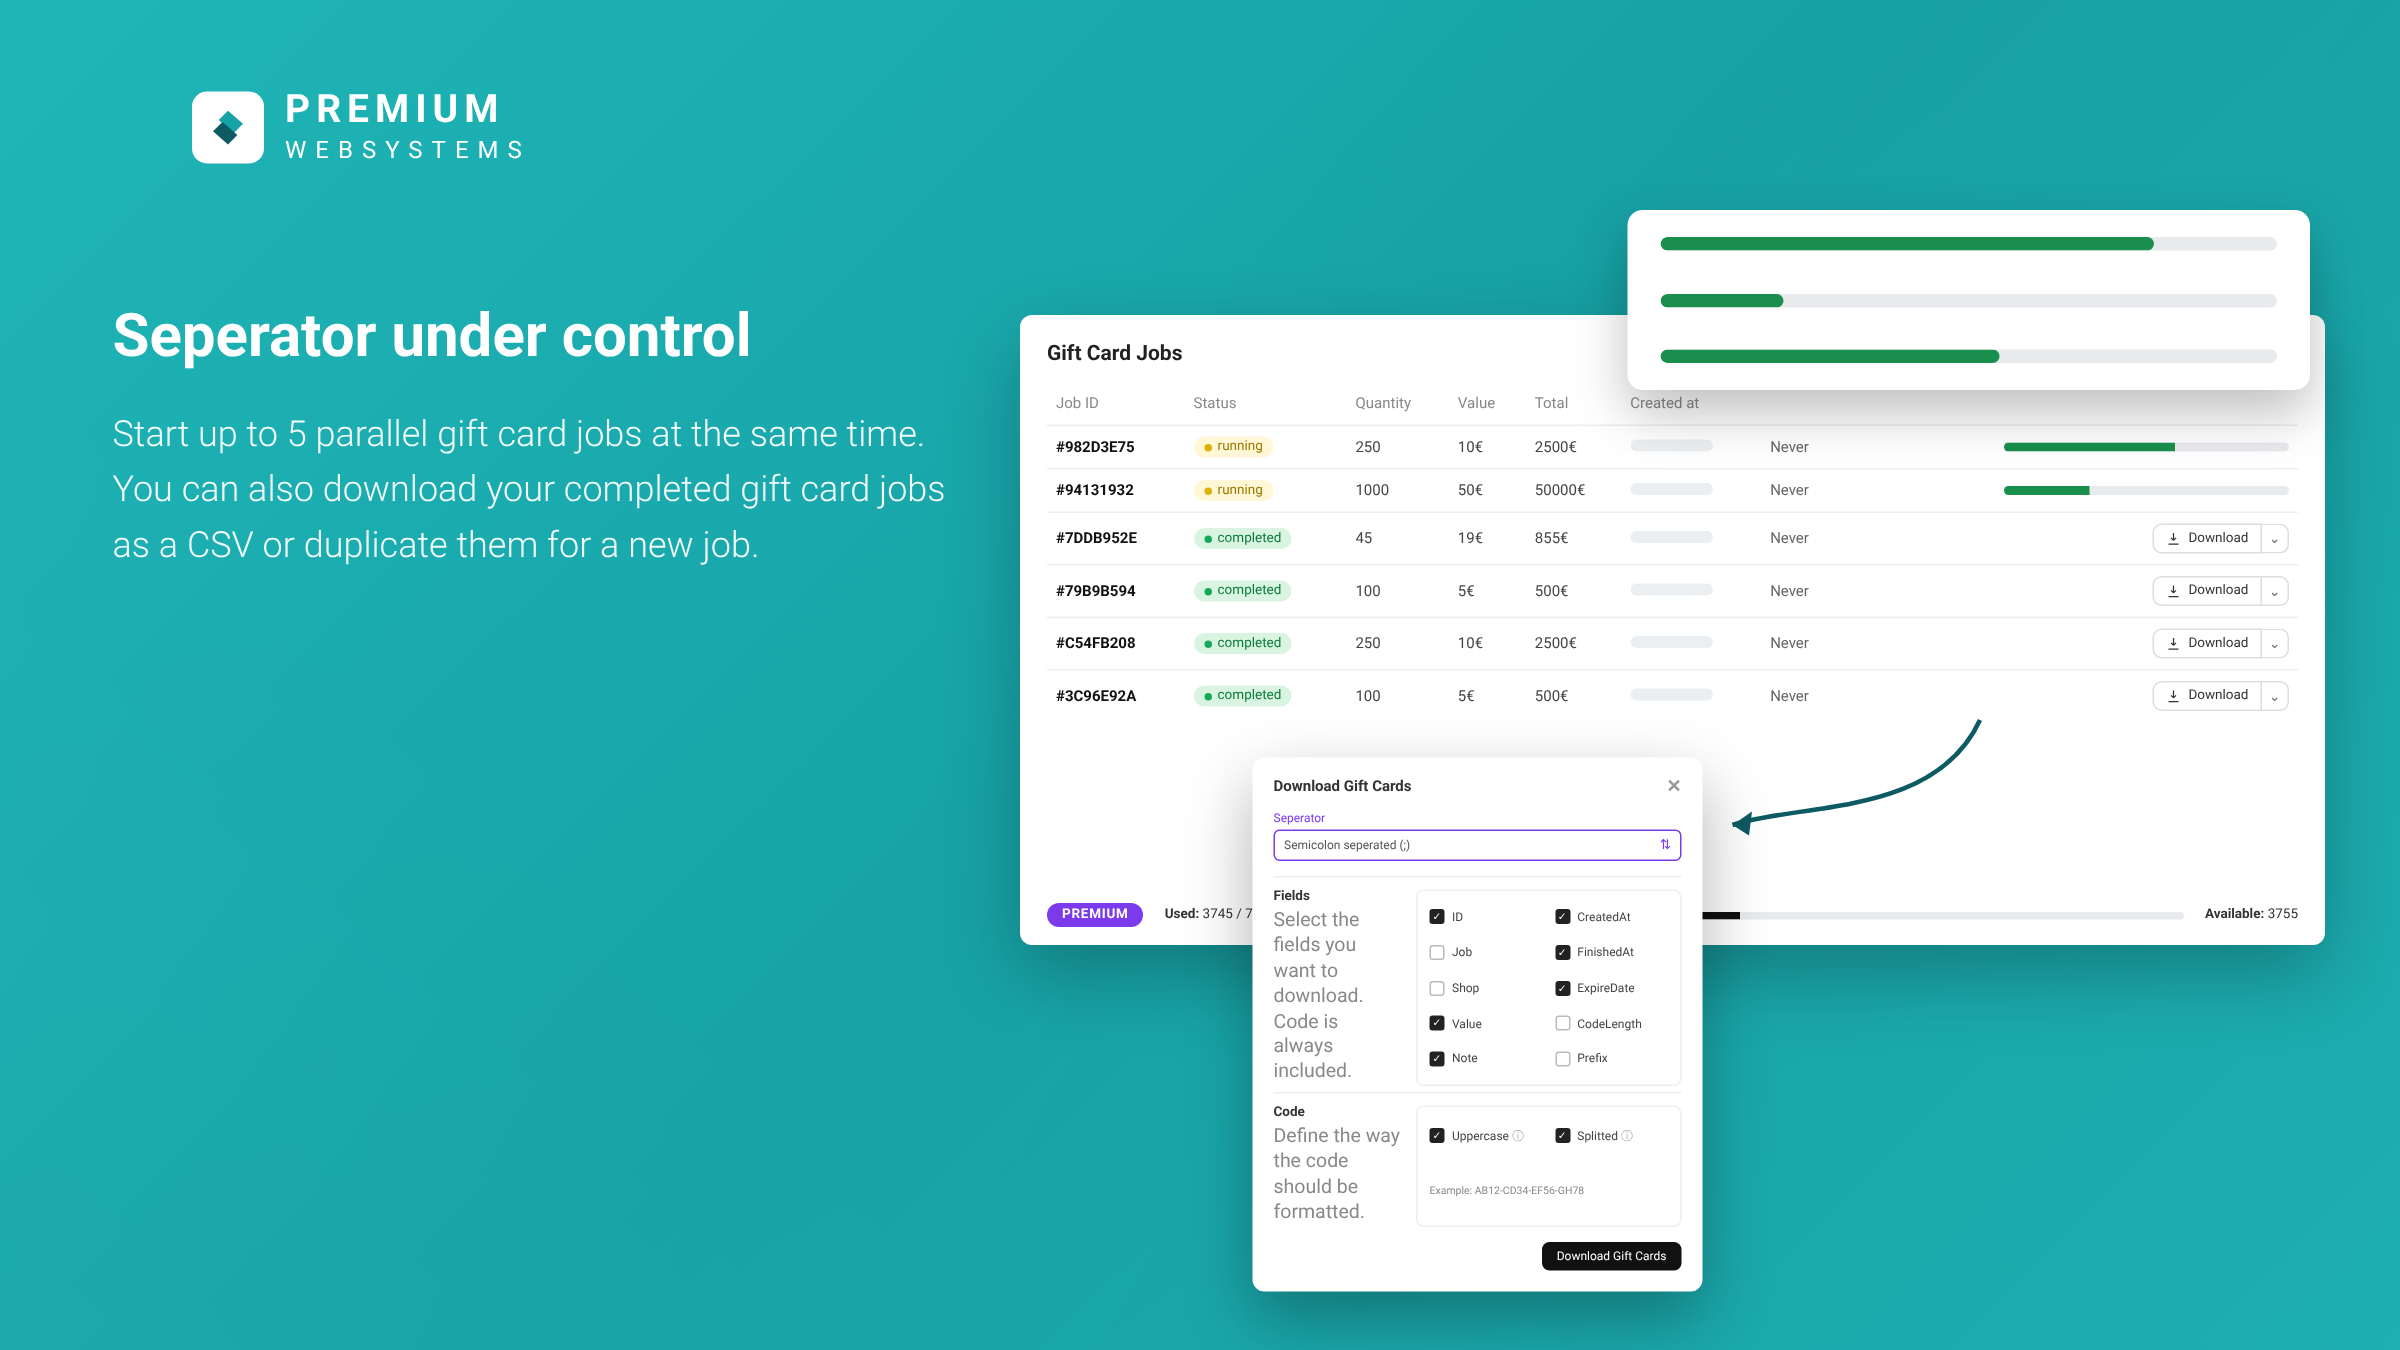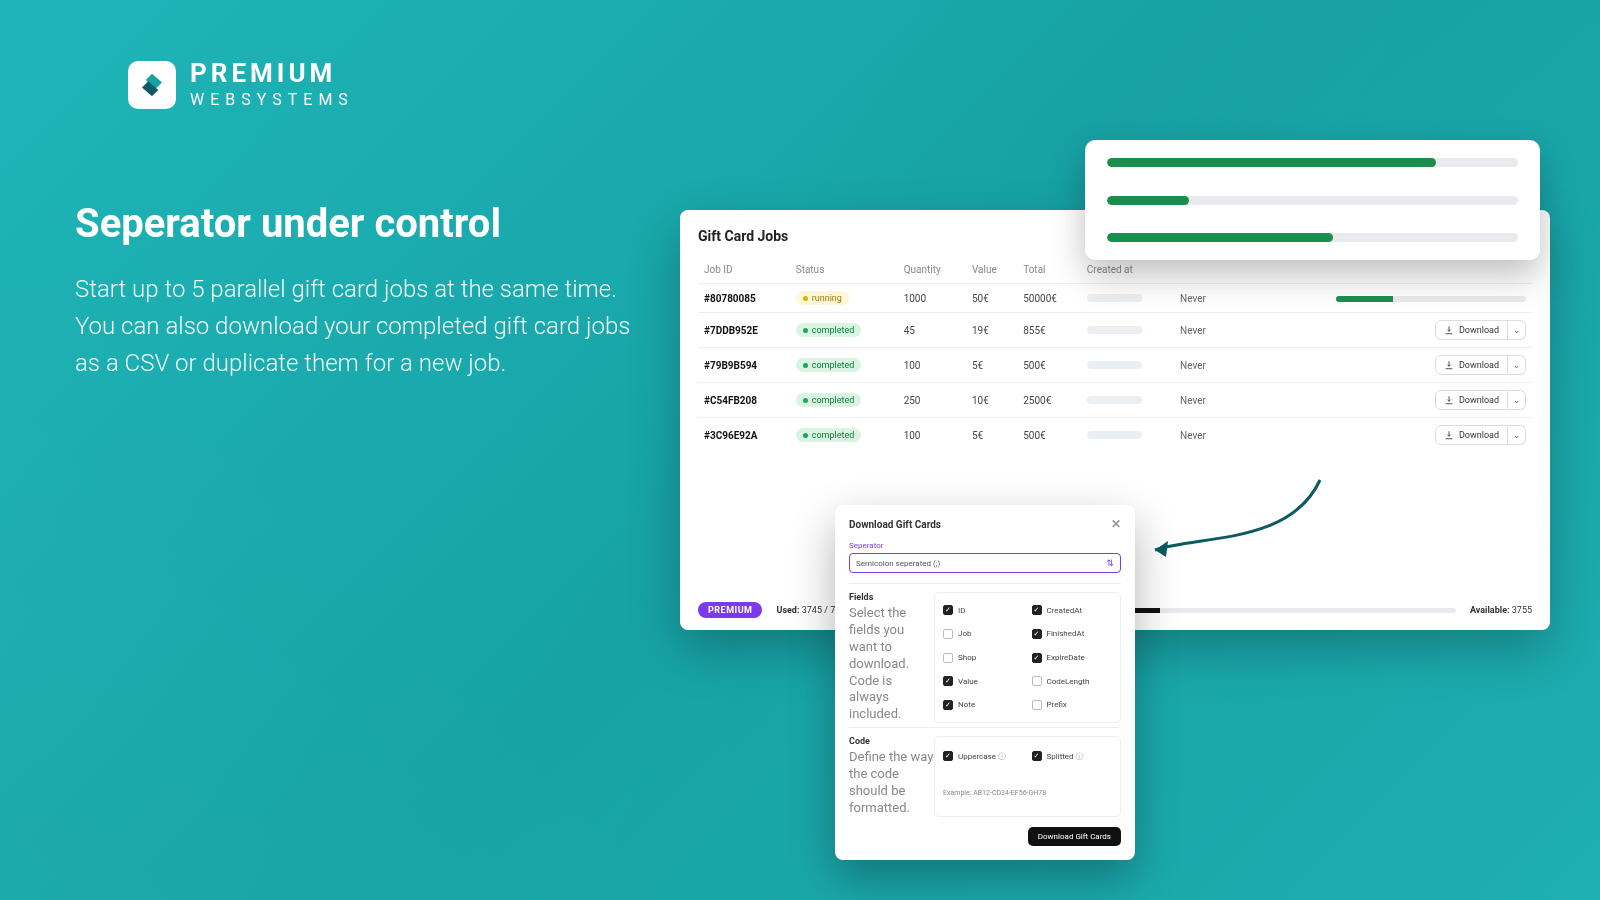--- a/index.html
+++ b/index.html
@@ -55,21 +55,21 @@
   .mini-bar { width:190px; height:6px; background:#e8eaed; border-radius:3px; position:relative; overflow:hidden; display:inline-block; vertical-align:middle; }
   .mini-bar .mf { position:absolute; left:0; top:0; bottom:0; background:#1a8f4d; }
 
   
   .modal { position:absolute; left:835px; top:505px; width:300px; background:#fff; border-radius:8px; box-shadow:0 18px 45px rgba(0,0,0,0.3); padding:12px 14px 14px 14px; font-size:9px; color:#333; }
   .modal-hd { display:flex; justify-content:space-between; align-items:center; font-weight:700; font-size:10px; margin-bottom:10px; }
   .modal-hd .x { color:#999; font-size:12px; }
   .fld-label { color:#7c3aed; font-size:8px; margin-bottom:3px; display:block; }
   .select { border:1px solid #7c3aed; border-radius:4px; padding:4px 6px; font-size:8px; color:#555; display:flex; justify-content:space-between; align-items:center; margin-bottom:10px; }
   .select .caret { color:#7c3aed; font-size:9px; }
-  .section { display:flex; border-top:1px solid #eee; padding-top:8px; margin-top:4px; }
+  .section { display:flex; gap:10px; border-top:1px solid #eee; padding-top:8px; margin-top:4px; }
   .section-left { width:85px; }
   .section-left .h { font-weight:700; margin-bottom:3px; }
   .section-left .d { color:#888; font-size:13px; line-height:1.3; }
   .section-right { flex:1; display:grid; grid-template-columns:1fr 1fr; gap:5px 8px; border:1px solid #eee; border-radius:5px; padding:8px; }
   .chk { display:flex; align-items:center; gap:5px; font-size:8px; color:#444; }
   .chk .box { width:10px; height:10px; border:1px solid #bbb; border-radius:2px; display:flex; align-items:center; justify-content:center; font-size:7px; color:#fff; }
   .chk.on .box { background:#222; border-color:#222; }
   .example { grid-column:1/-1; font-size:7px; color:#888; margin-top:16px; }
   .modal-ftr { display:flex; justify-content:flex-end; margin-top:10px; }
   .modal-btn { background:#111; color:#fff; border-radius:5px; padding:5px 10px; font-size:8px; }
@@ -109,21 +109,32 @@
           <th>Value</th>
           <th>Total</th>
           <th>Created at</th>
           <th></th>
           <th></th>
           <th></th>
         </tr>
       </thead>
     <tbody id="jobs-body">
         <tr>
-          <td class="jid">#80780085</td>
+          <td class="jid">#982D3E75</td>
+          <td><span class="status-pill st-running"><span class="dot"></span>running</span></td>
+          <td>250</td>
+          <td>10€</td>
+          <td>2500€</td>
+          <td><span class="skel" style="width:55px;display:inline-block"></span></td>
+          <td style="width:60px;color:#666">Never</td>
+          <td></td>
+          <td style="text-align:right"><span class="mini-bar"><span class="mf" style="width:60%"></span></span></td>
+        </tr>
+        <tr>
+          <td class="jid">#94131932</td>
           <td><span class="status-pill st-running"><span class="dot"></span>running</span></td>
           <td>1000</td>
           <td>50€</td>
           <td>50000€</td>
           <td><span class="skel" style="width:55px;display:inline-block"></span></td>
           <td style="width:60px;color:#666">Never</td>
           <td></td>
           <td style="text-align:right"><span class="mini-bar"><span class="mf" style="width:30%"></span></span></td>
         </tr>
         <tr>

